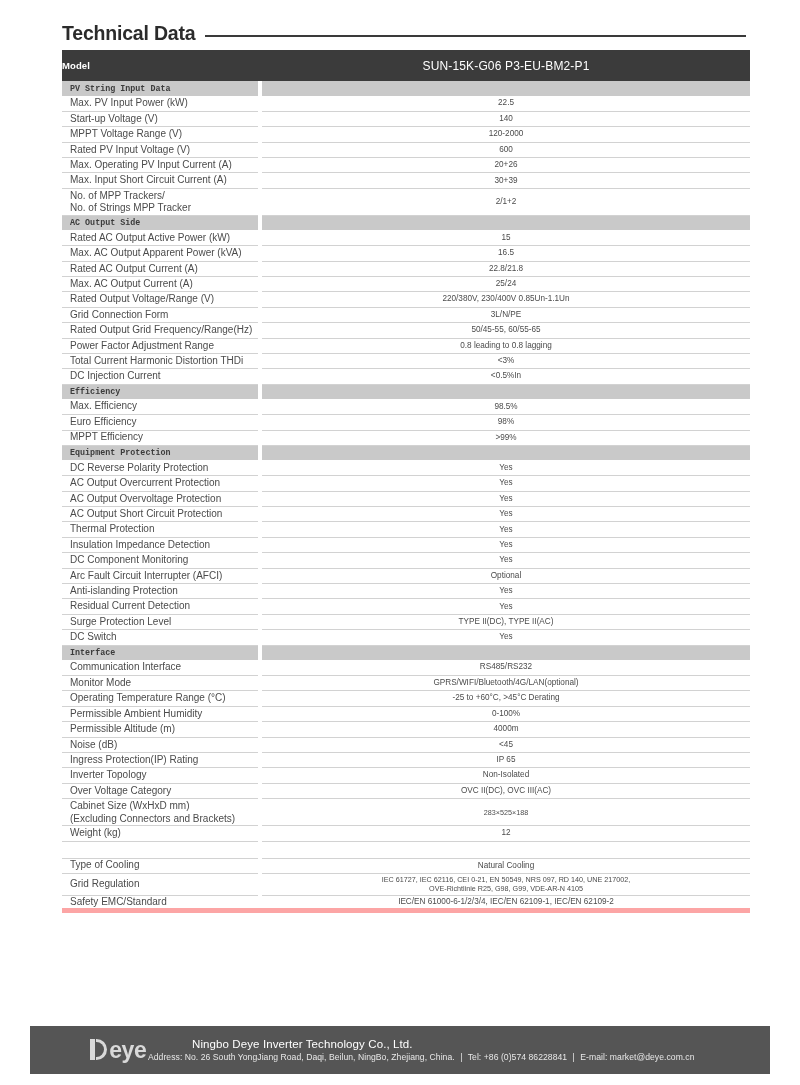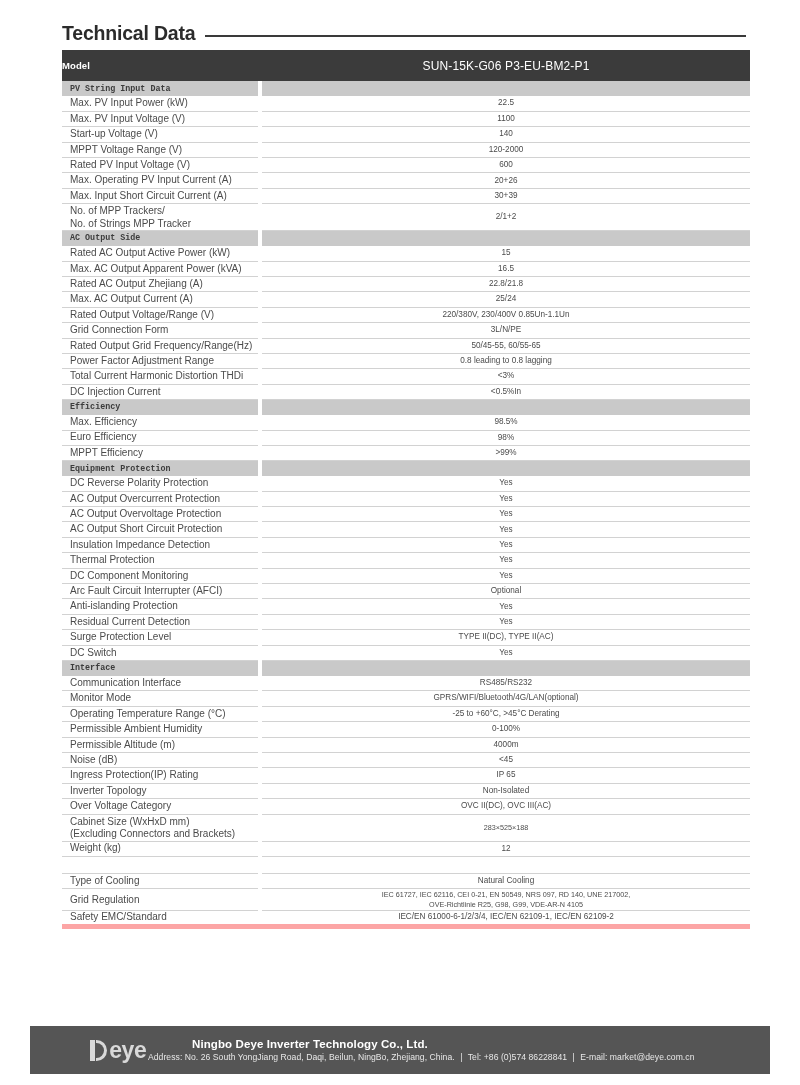--- a/index.html
+++ b/index.html
@@ -147,21 +147,21 @@
   .footer-logo {
     width: 112px;
     min-width: 112px;
     display: flex;
     align-items: center;
     justify-content: center;
     padding-left: 20px;
   }
   .logo-mark {
     display: flex;
-    align-items: center;
+    align-items: flex-start;
     font-size: 23px;
     font-weight: bold;
     color: #d9d9d9;
     letter-spacing: -0.5px;
     line-height: 1;
     padding-left: 44px;
   }
   .logo-bar {
     display: inline-block;
     width: 5px;
@@ -177,21 +177,21 @@
     border-left: none;
     border-radius: 0 11px 11px 0;
     margin-right: 2px;
   }
   .footer-text {
     flex: 1;
     padding-left: 6px;
   }
   .footer-company {
     font-size: 11.5px;
-    font-weight: bold;
+    font-weight: normal;
     color: #ffffff;
     letter-spacing: 0.1px;
     margin-bottom: 2px;
     padding-left: 44px;
   }
   .footer-address {
     font-size: 8.6px;
     color: #e8e8e8;
     letter-spacing: 0.05px;
   }
@@ -223,25 +223,20 @@
           <td class="lbl">PV String Input Data</td>
           <td class="gap"></td>
           <td class="val"></td>
         </tr>
         <tr class="data-row">
           <td class="lbl">Max. PV Input Power (kW)</td>
           <td class="gap"></td>
           <td class="val">22.5</td>
         </tr>
         <tr class="data-row">
-          <td class="lbl">Max. PV Input Voltage (V)</td>
-          <td class="gap"></td>
-          <td class="val">1100</td>
-        </tr>
-        <tr class="data-row">
           <td class="lbl">Start-up Voltage (V)</td>
           <td class="gap"></td>
           <td class="val">140</td>
         </tr>
         <tr class="data-row">
           <td class="lbl">MPPT Voltage Range (V)</td>
           <td class="gap"></td>
           <td class="val">120-2000</td>
         </tr>
         <tr class="data-row">
@@ -273,21 +268,21 @@
           <td class="lbl">Rated AC Output Active Power (kW)</td>
           <td class="gap"></td>
           <td class="val">15</td>
         </tr>
         <tr class="data-row">
           <td class="lbl">Max. AC Output Apparent Power (kVA)</td>
           <td class="gap"></td>
           <td class="val">16.5</td>
         </tr>
         <tr class="data-row">
-          <td class="lbl">Rated AC Output Zhejiang (A)</td>
+          <td class="lbl">Rated AC Output Current (A)</td>
           <td class="gap"></td>
           <td class="val">22.8/21.8</td>
         </tr>
         <tr class="data-row">
           <td class="lbl">Max. AC Output Current (A)</td>
           <td class="gap"></td>
           <td class="val">25/24</td>
         </tr>
         <tr class="data-row">
           <td class="lbl">Rated Output Voltage/Range (V)</td>
@@ -358,26 +353,26 @@
           <td class="lbl">AC Output Overvoltage Protection</td>
           <td class="gap"></td>
           <td class="val">Yes</td>
         </tr>
         <tr class="data-row">
           <td class="lbl">AC Output Short Circuit Protection</td>
           <td class="gap"></td>
           <td class="val">Yes</td>
         </tr>
         <tr class="data-row">
+          <td class="lbl">Thermal Protection</td>
+          <td class="gap"></td>
+          <td class="val">Yes</td>
+        </tr>
+        <tr class="data-row">
           <td class="lbl">Insulation Impedance Detection</td>
-          <td class="gap"></td>
-          <td class="val">Yes</td>
-        </tr>
-        <tr class="data-row">
-          <td class="lbl">Thermal Protection</td>
           <td class="gap"></td>
           <td class="val">Yes</td>
         </tr>
         <tr class="data-row">
           <td class="lbl">DC Component Monitoring</td>
           <td class="gap"></td>
           <td class="val">Yes</td>
         </tr>
         <tr class="data-row">
           <td class="lbl">Arc Fault Circuit Interrupter (AFCI)</td>

